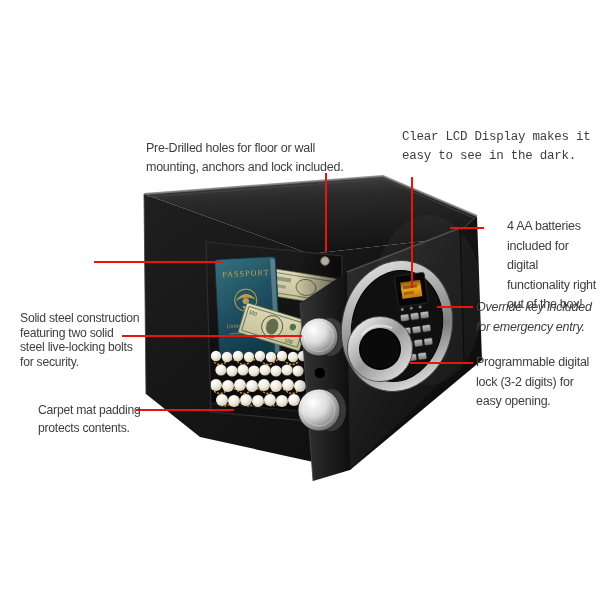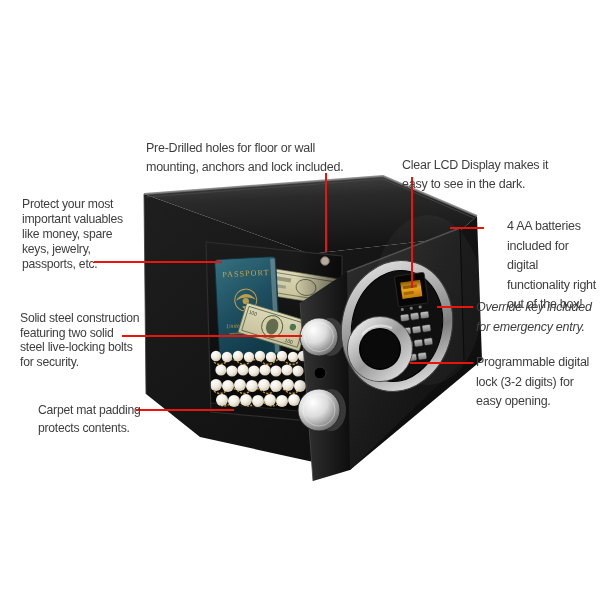--- a/index.html
+++ b/index.html
@@ -4,21 +4,21 @@
 <style>
   html,body{margin:0;padding:0;width:600px;height:600px;background:#ffffff;overflow:hidden;}
   .stage{position:relative;width:600px;height:600px;background:#ffffff;font-family:"Liberation Sans",sans-serif;}
   svg.scene{position:absolute;left:0;top:0;}
   .callout{position:absolute;white-space:pre-line;color:#3e3e3e;font-size:12.5px;line-height:18.5px;letter-spacing:-0.25px;}
   .c-protect{font-size:12.2px;line-height:15px;}
   .c-solid{font-size:12.2px;line-height:14.6px;}
   .c-carpet{font-size:12.2px;line-height:18px;}
   .c-right{line-height:19.5px;}
   .c-pre{left:146px;top:139px;}
-  .c-lcd{left:402px;top:156px;}
+  .c-lcd{left:402px;top:128px;font-family:Liberation Mono, monospace;}
   .c-protect{left:22px;top:197px;}
   .c-solid{left:20px;top:311px;}
   .c-carpet{left:38px;top:401px;}
   .c-batt{left:487px;top:217px;margin-left:20px;}
   .c-over{left:476px;top:298px;font-style:italic;}
   .c-prog{left:476px;top:353px;}
 </style>
 </head>
 <body>
 
@@ -263,25 +263,20 @@
     <line x1="450" y1="228" x2="484" y2="228"></line>
     <line x1="437" y1="307" x2="473" y2="307"></line>
     <line x1="410" y1="363" x2="473" y2="363"></line>
   </g>
 </svg>
 
 <div class="callout c-pre">Pre-Drilled holes for floor or wall
 mounting, anchors and lock included.</div>
 <div class="callout c-lcd">Clear LCD Display makes it
 easy to see in the dark.</div>
-<div class="callout c-protect">Protect your most
-important valuables
-like money, spare
-keys, jewelry,
-passports, etc.</div>
 <div class="callout c-carpet">Carpet mat padding
 protects contents.</div>
 <div class="callout c-solid">Solid steel construction
 featuring two solid
 steel live-locking bolts
 for security.</div>
 <div class="callout c-right c-batt">4 AA batteries
 included for digital
 functionality right
 out of the box!</div>

